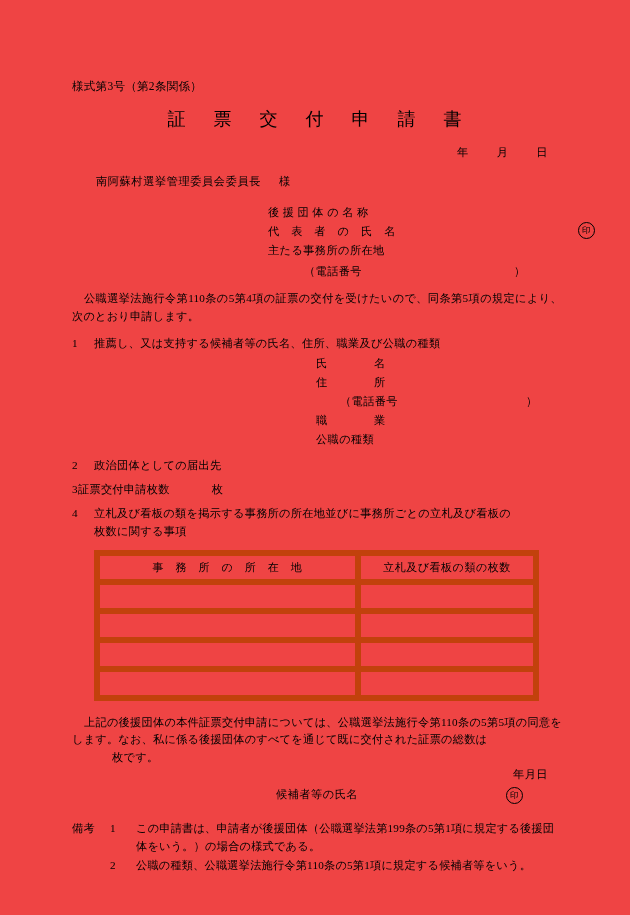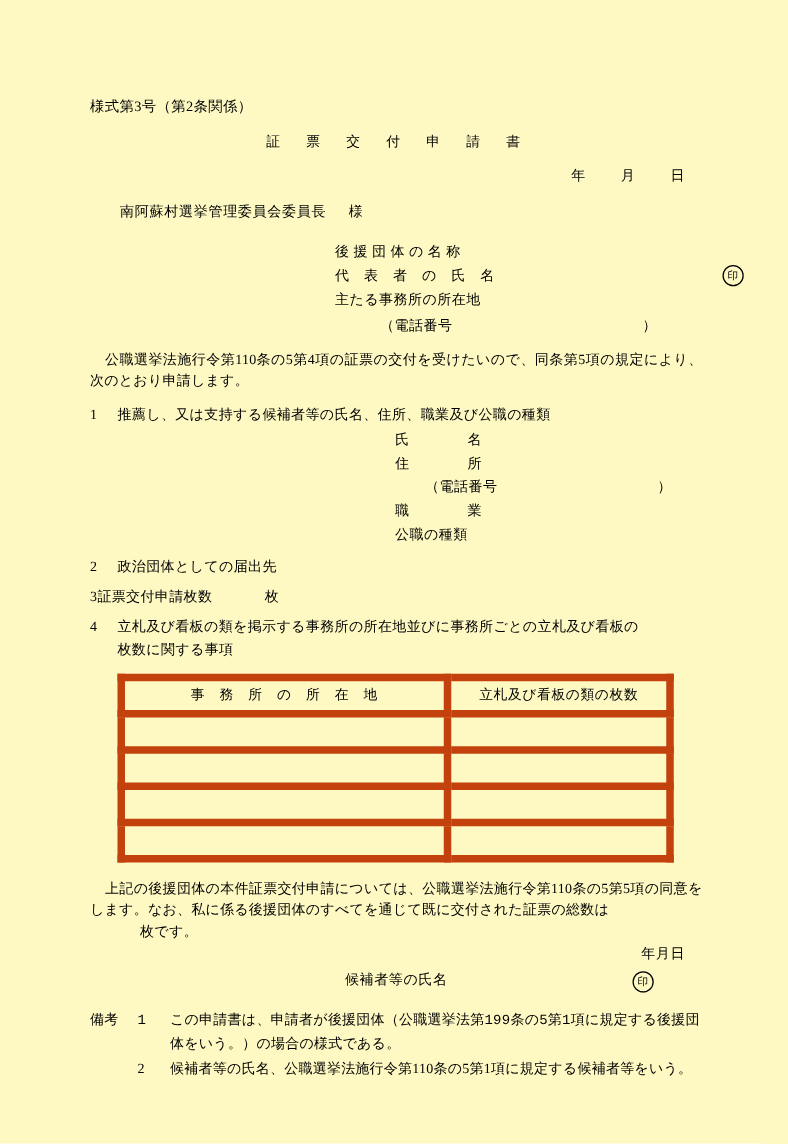--- a/index.html
+++ b/index.html
@@ -8,39 +8,39 @@
     background: #ffffff;
   }
   body {
     font-family: "Liberation Serif", "DejaVu Serif", serif;
     color: #000000;
   }
   .page {
     position: relative;
     width: 630px;
     height: 915px;
-    background: #fef9c3;
+    background: #ef4444;
     overflow: hidden;
   }
   .doc {
     position: absolute;
     left: 72px;
     top: 78px;
     width: 490px;
     font-size: 11.2px;
     line-height: 1.55;
   }
   .form-no {
     font-size: 11.5px;
     letter-spacing: 0.3px;
     margin-bottom: 10px;
   }
   .doc-title {
     text-align: center;
-    font-size: 11px;
+    font-size: 18px;
     letter-spacing: 0.5px;
     margin-top: 6px;
     margin-bottom: 10px;
   }
   .title-inner {
     display: inline-block;
     letter-spacing: 5px;
   }
   .date-line {
     text-align: right;
@@ -193,21 +193,20 @@
     line-height: 14px;
     text-align: center;
   }
   .notes {
     margin-top: 16px;
     letter-spacing: 0.2px;
   }
   .notes-row {
     display: flex;
     margin-bottom: 1px;
-    font-family: Liberation Mono, monospace;
   }
   .notes-label {
     width: 38px;
     flex: none;
   }
   .notes-num {
     width: 26px;
     flex: none;
   }
   .notes-body {
@@ -339,18 +338,18 @@
 
     <div class="notes">
       <div class="notes-row">
         <div class="notes-label">備考</div>
         <div class="notes-num">1</div>
         <div class="notes-body">この申請書は、申請者が後援団体（公職選挙法第199条の5第1項に規定する後援団</div>
       </div>
       <div class="notes-indent">体をいう。）の場合の様式である。</div>
       <div class="notes-row2">
         <div class="notes-num">2</div>
-        <div class="notes-body">候補者等の氏名、公職選挙法施行令第110条の5第1項に規定する候補者等をいう。</div>
+        <div class="notes-body">公職の種類、公職選挙法施行令第110条の5第1項に規定する候補者等をいう。</div>
       </div>
     </div>
 
   </div>
 </div>
 
 </body></html>

